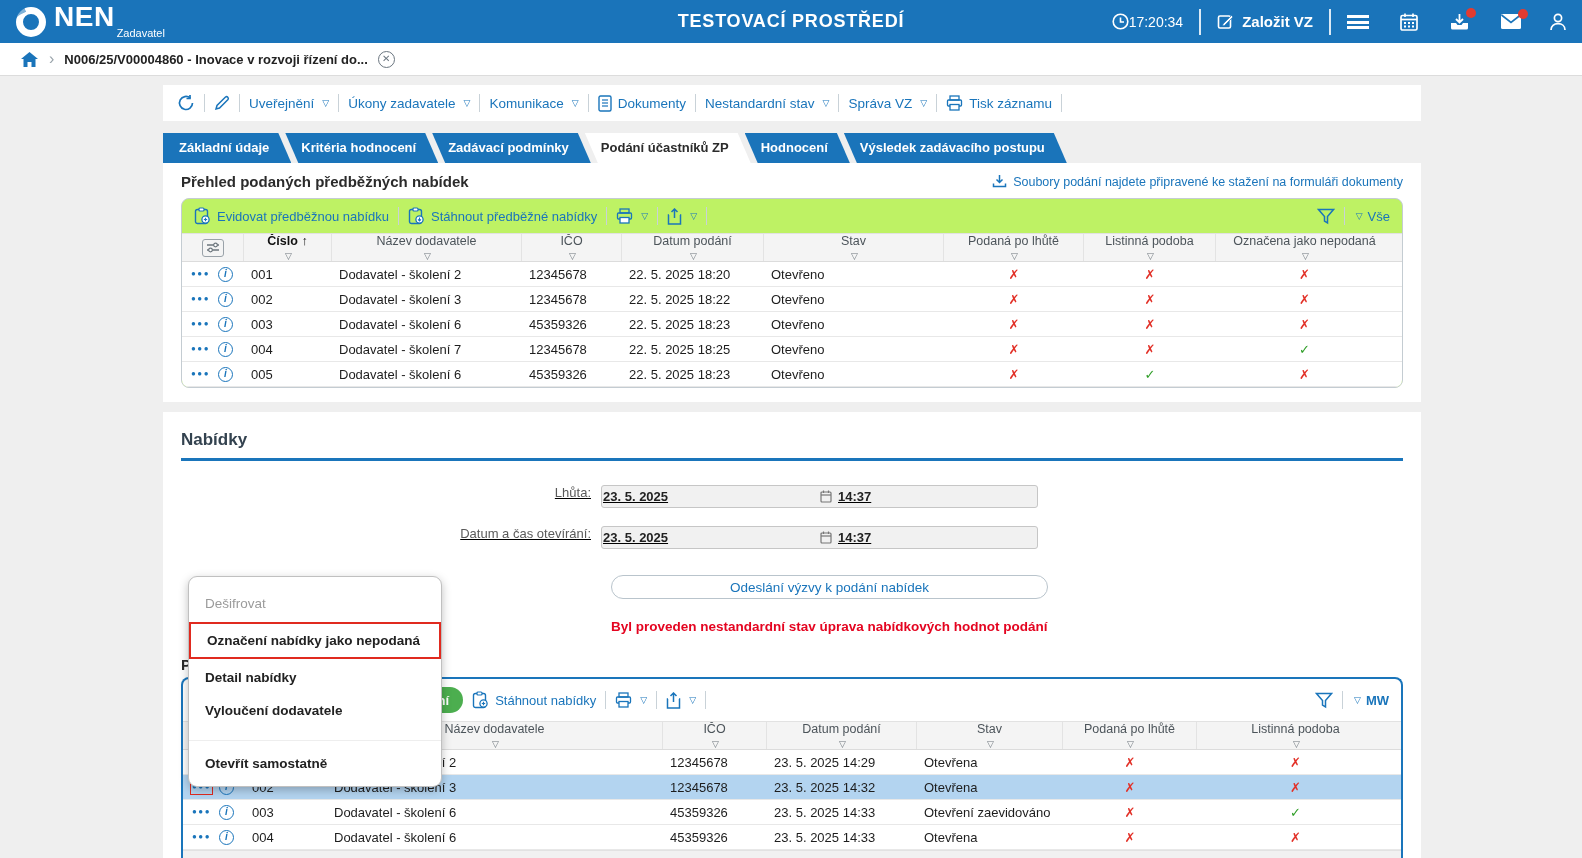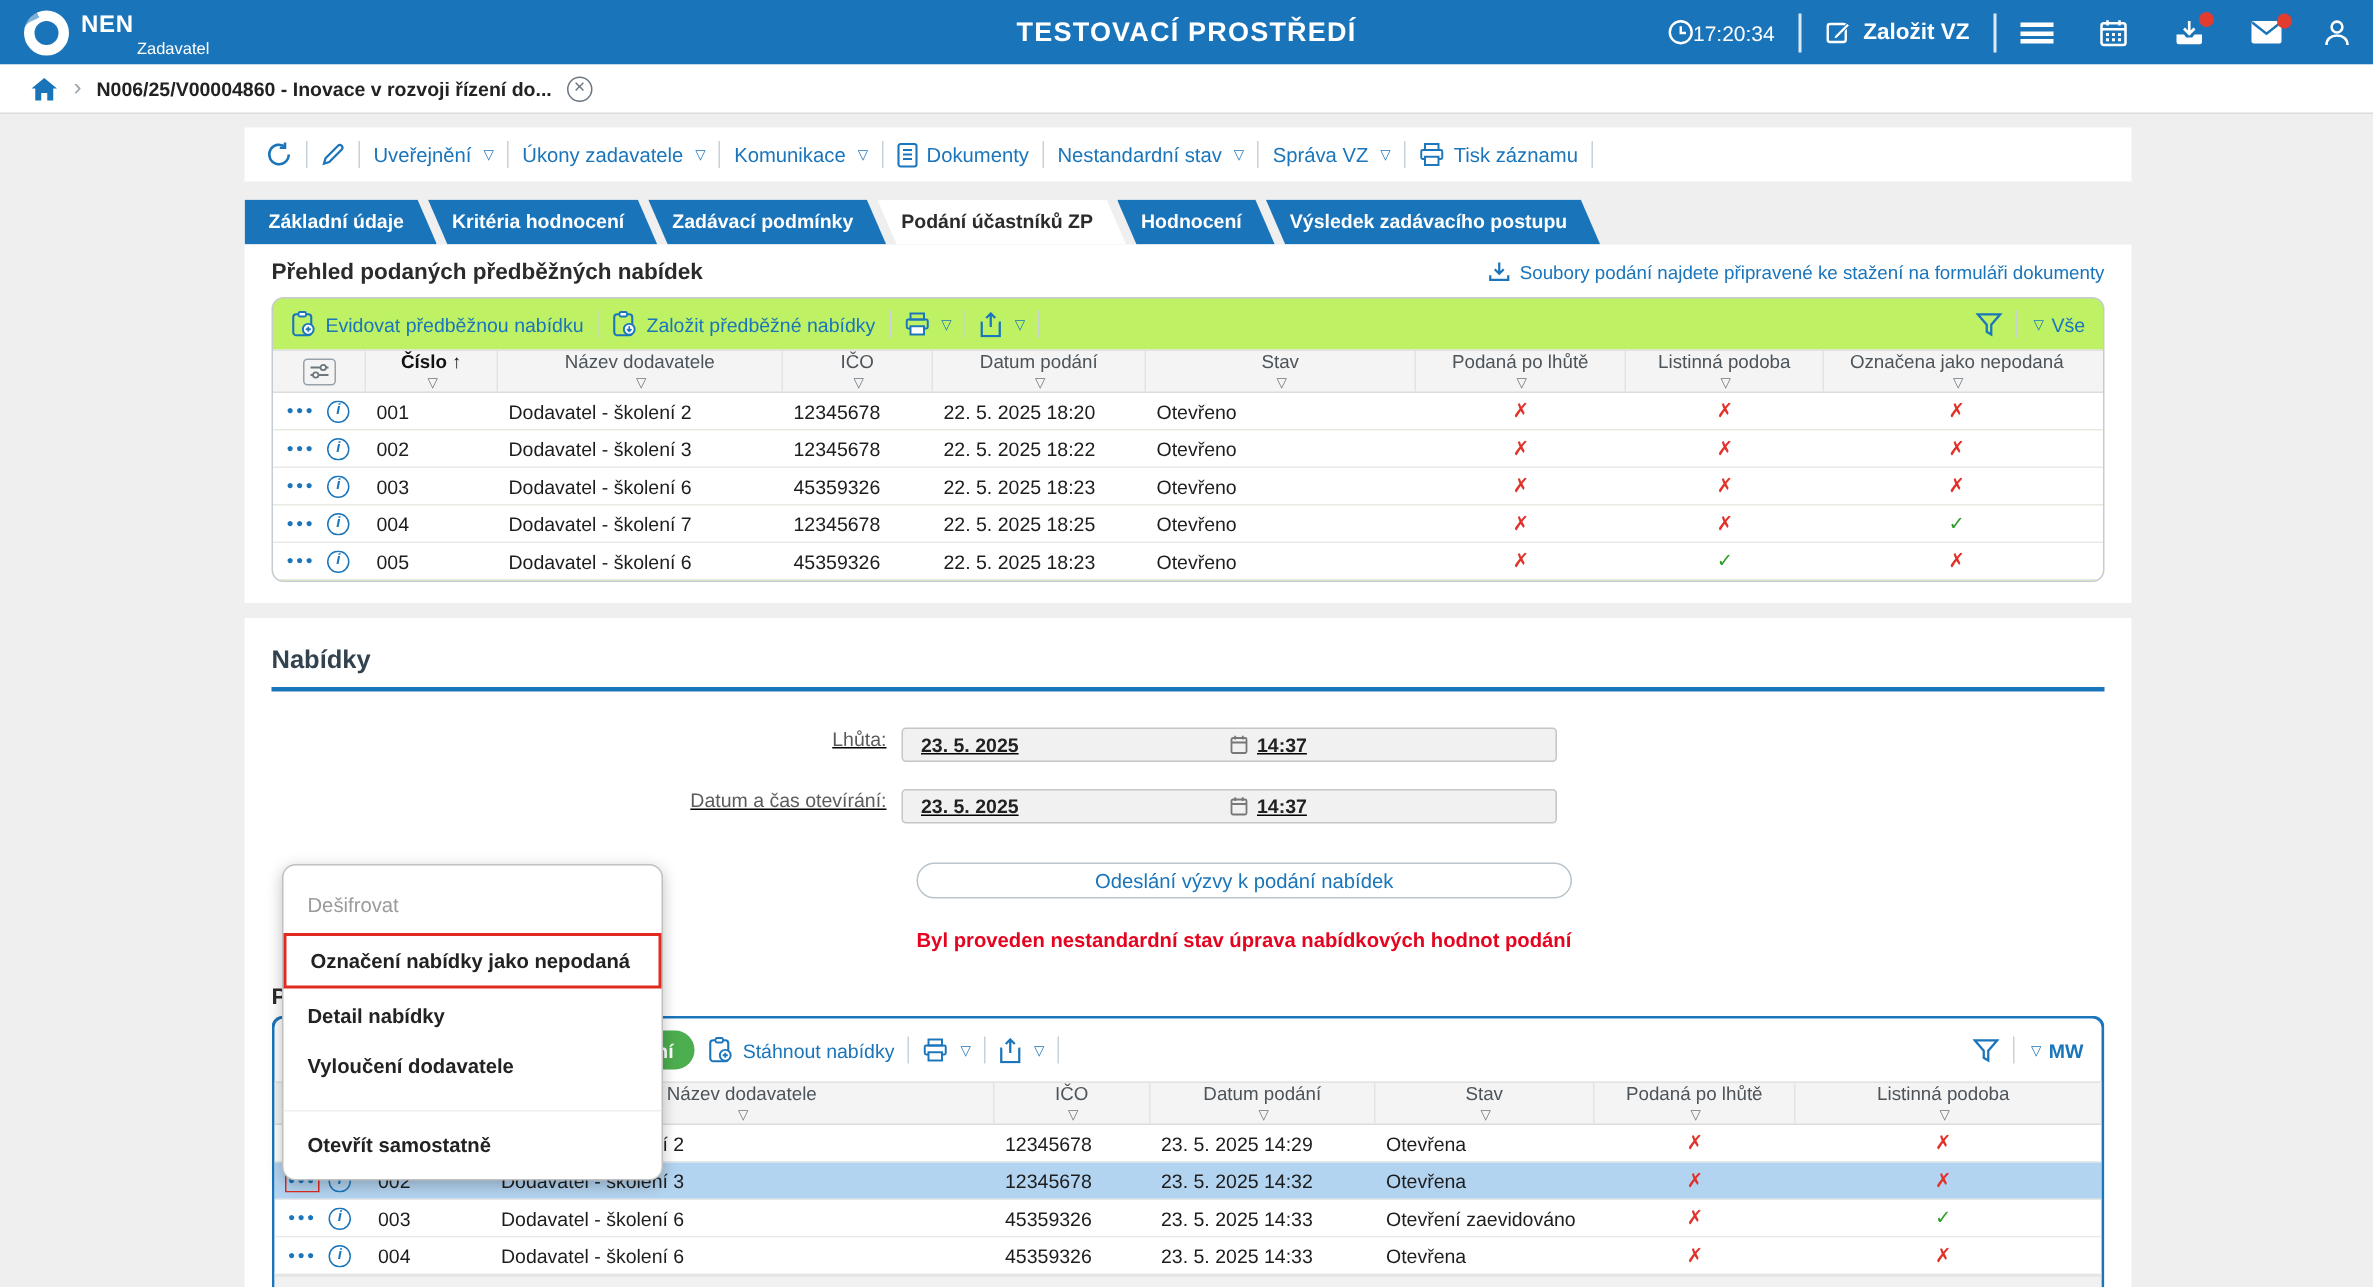--- a/index.html
+++ b/index.html
@@ -5,21 +5,21 @@
   * { margin:0; padding:0; box-sizing:border-box; }
   html,body { background:#efefef; }
   body { font-family:"Liberation Sans","DejaVu Sans",sans-serif; }
   .page { position:relative; width:1582px; height:858px; overflow:hidden; background:#efefef; }
 
   
   .topbar { height:43px; background:#1a74ba; display:flex; align-items:center; color:#fff; padding:0 14px 0 10px; }
   .logo-wrap { display:flex; align-items:flex-start; }
   .logo-ring { width:30px; height:30px; border-radius:50%; border:7px solid #fff; margin:3px 8px 0 6px; position:relative; }
   .logo-ring:after { content:""; position:absolute; left:-7px; top:-7px; width:12px; height:12px; border-radius:50% 0 0 0; border-top:7px solid #1a74ba; border-left:0px solid transparent; transform:rotate(-25deg); opacity:.55;}
-  .logo-nen { font-size:16px; font-weight:bold; letter-spacing:.5px; line-height:26px; }
+  .logo-nen { font-size:28px; font-weight:bold; letter-spacing:.5px; line-height:26px; }
   .logo-sub { font-size:11px; margin-top:23px; margin-left:2px; }
   .top-title { position:absolute; left:0; right:0; text-align:center; font-size:18px; font-weight:bold; letter-spacing:.8px; pointer-events:none; }
   .top-right { margin-left:auto; display:flex; align-items:center; gap:16px; z-index:2; }
   .top-time { display:flex; align-items:center; gap:0; font-size:14px; }
   .vdiv { width:2px; height:26px; background:rgba(255,255,255,.85); }
   .top-action { display:flex; align-items:center; gap:7px; font-size:15px; font-weight:bold; cursor:pointer; }
   .burger { width:22px; height:14px; border-top:3px solid #fff; border-bottom:3px solid #fff; position:relative; }
   .burger:after { content:""; position:absolute; left:0; right:0; top:3.5px; height:3px; background:#fff; }
   .ticon { position:relative; display:inline-flex; }
   .badge-dot { position:absolute; top:-4px; right:-6px; width:10px; height:10px; border-radius:50%; background:#e23b30; }
@@ -83,21 +83,21 @@
   .t2-act{width:62px;} .t2-num{width:82px;} .t2-name{width:336px;} .t2-ico{width:104px;}
   .t2-date{width:150px;} .t2-stav{width:146px;} .t2-late{width:134px;} .t2-paper{width:197px;}
 
   
   .card2 { margin-top:10px; padding:18px 18px 0 18px; min-height:440px; }
   .nab-heading { font-size:17px; font-weight:bold; color:#33424f; margin-bottom:8px; }
   .nab-rule { height:3px; background:#1a75bb; margin:0 0 24px 0; }
   .form-row { display:flex; align-items:flex-start; margin-bottom:18px;text-decoration:underline; }
   .form-label { width:420px; text-align:right; padding-right:10px; font-size:13px; color:#5a5a5a; }
   .dt-field { width:437px; height:23px; background:#f1f1f1; border:1px solid #c6c6c6; border-radius:3px; display:flex; align-items:center; font-size:13px; font-weight:bold; color:#222; }
-  .dt-date { padding-left:12px; width:218px; }
+  .dt-date { padding-left:1px; width:218px; }
   .dt-time { display:flex; align-items:center; gap:6px; }
   .send-row { display:flex; margin-top:26px; }
   .send-btn { margin-left:430px; width:437px; height:24px; border:1px solid #b9c4cc; border-radius:12px; background:#fff; color:#1a75bb; font-size:13.5px; display:flex; align-items:center; justify-content:center; cursor:pointer; }
   .warn-text { margin:20px 0 0 430px; color:#e40420; font-size:13.5px; font-weight:bold; }
   .sub-heading { margin-top:22px; font-size:15px; font-weight:bold; color:#2b2b2b; }
 
   .panel2 { margin-top:4px; border:2px solid #1a75bb; border-radius:8px 8px 0 0; border-bottom:none; overflow:hidden; background:#fff; }
   .green-btn { margin-left:112px; height:26px; background:#4cae4f; color:#fff; border:none; border-radius:13px; font-size:13px; font-weight:bold; padding:0 14px 0 80px; display:flex; align-items:center; cursor:pointer; white-space:nowrap; }
   .tail-strip { height:12px; background:#f1f1f1; border-top:1px solid #e2e2e2; }
 
@@ -293,21 +293,21 @@
               <span>Evidovat předběžnou nabídku</span>
             </span>
           <span class="tb-sep"></span>
           <span class="link-btn">
               <svg width="17" height="18" viewBox="0 0 17 18">
                 <rect x="1.5" y="2.5" width="12" height="14" rx="2" fill="none" stroke="#1a75bb" stroke-width="1.4"></rect>
                 <rect x="5" y="1" width="5" height="3" rx="1" fill="#fff" stroke="#1a75bb" stroke-width="1.2"></rect>
                 <circle cx="11.5" cy="12.5" r="3.6" fill="#fff" stroke="#1a75bb" stroke-width="1.3"></circle>
                 <path d="M11.5 10.5 v3 M10 12.4 l1.5 1.5 l1.5-1.5" fill="none" stroke="#1a75bb" stroke-width="1.1"></path>
               </svg>
-              <span>Založit předběžné nabídky</span>
+              <span>Stáhnout předběžné nabídky</span>
             </span>
           <span class="tb-sep"></span>
           <span class="link-btn">
               <svg width="17" height="16" viewBox="0 0 17 16">
                 <rect x="4" y="1" width="9" height="4" fill="none" stroke="#1a75bb" stroke-width="1.3"></rect>
                 <rect x="1.5" y="5" width="14" height="6" rx="1" fill="none" stroke="#1a75bb" stroke-width="1.3"></rect>
                 <rect x="4" y="9.5" width="9" height="5.5" fill="#fff" stroke="#1a75bb" stroke-width="1.3"></rect>
               </svg>
               <span class="caret">▽</span>
             </span>

